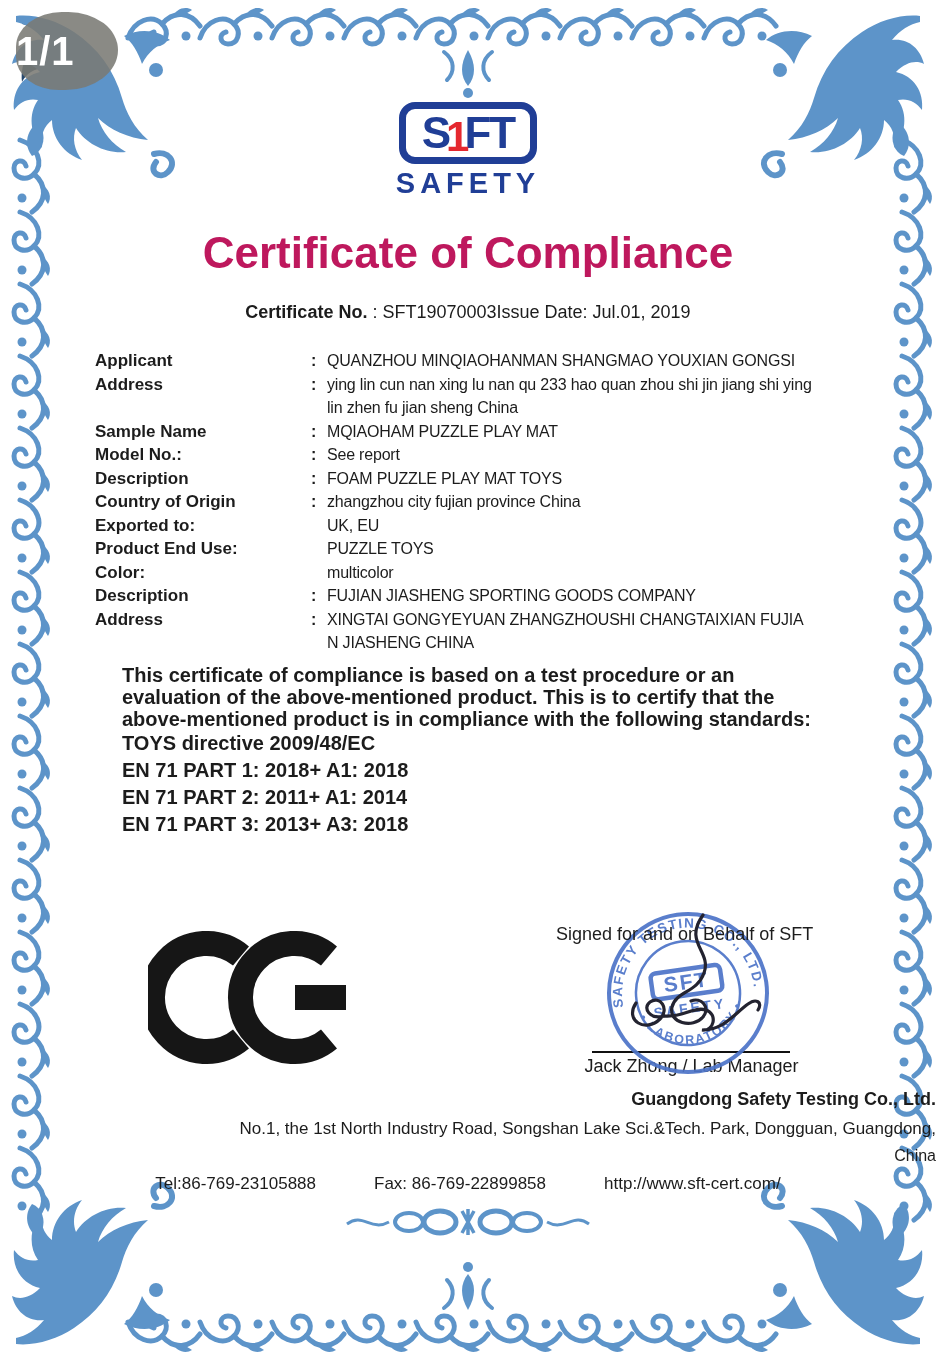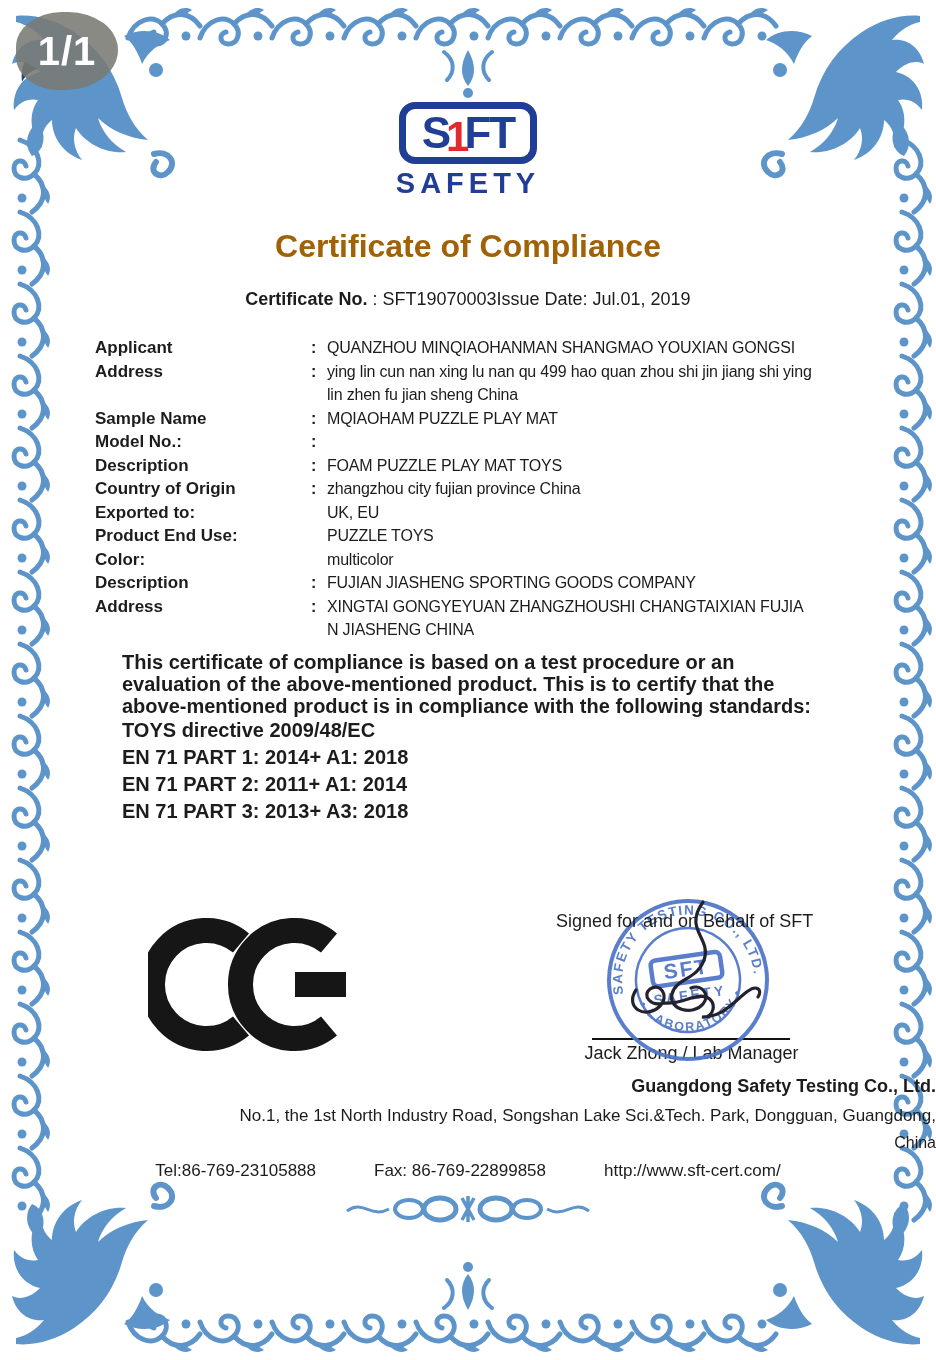--- a/index.html
+++ b/index.html
@@ -13,34 +13,34 @@
 
   
   .border-svg{position:absolute;inset:0;z-index:0;pointer-events:none}
   .bb{stroke:var(--border-blue);fill:none;stroke-linecap:round}
   .bf{fill:var(--border-blue)}
   .nf{fill:var(--corner-navy)}
 
   
   .badge{position:absolute;left:16px;top:12px;width:102px;height:78px;z-index:3;
     background:rgba(122,122,116,.88);border-radius:48% 52% 55% 45%;
-    display:flex;align-items:center;justify-content:center}
+    display:flex;align-items:center;justify-content:flex-start}
   .badge span{color:#fff;font-size:40px;font-weight:bold;letter-spacing:1px}
 
   
   .content{position:absolute;inset:0;z-index:1}
 
   .logo-section{margin-top:102px;text-align:center}
   .logo-box{display:inline-flex;align-items:center;justify-content:center;
     width:138px;height:62px;border:7px solid var(--logo-blue);border-radius:16px;
     font-weight:bold;font-size:44px;color:var(--logo-blue);line-height:1;letter-spacing:-2px}
   .logo-box .red1{color:var(--logo-red);margin:0 -3px;transform:translateY(4px);font-size:42px}
   .logo-word{margin-top:3px;font-size:29px;font-weight:bold;color:var(--logo-blue);letter-spacing:5px}
 
-  .doc-title{margin-top:28px;text-align:center;font-size:32px;font-weight:bold;color:#a16207}
+  .doc-title{margin-top:28px;text-align:center;font-size:44px;font-weight:bold;color:#be185d}
 
   .cert-line{margin-top:24px;display:flex;justify-content:center;font-size:18px}
   .cert-line .lbl{font-weight:bold}
 
   .fields{margin:26px 0 0 95px;width:795px;font-size:16px;line-height:23.5px}
   .frow{display:grid;grid-template-columns:216px 16px 1fr}
   .frow .flabel{font-weight:bold;font-size:17px}
   .frow .fsep{font-weight:bold}
   .frow .fvalue{white-space:pre-line;letter-spacing:-0.2px}
 
@@ -184,31 +184,32 @@
 
     <div class="fields">
       <div class="frow">
         <span class="flabel">Applicant</span>
         <span class="fsep">:</span>
         <span class="fvalue">QUANZHOU MINQIAOHANMAN SHANGMAO YOUXIAN GONGSI</span>
       </div>
       <div class="frow">
         <span class="flabel">Address</span>
         <span class="fsep">:</span>
-        <span class="fvalue">ying lin cun nan xing lu nan qu 499 hao quan zhou shi jin jiang shi ying
+        <span class="fvalue">ying lin cun nan xing lu nan qu 233 hao quan zhou shi jin jiang shi ying
 lin zhen fu jian sheng China</span>
       </div>
       <div class="frow">
         <span class="flabel">Sample Name</span>
         <span class="fsep">:</span>
         <span class="fvalue">MQIAOHAM PUZZLE PLAY MAT</span>
       </div>
       <div class="frow">
         <span class="flabel">Model No.:</span>
         <span class="fsep">:</span>
+        <span class="fvalue">See report</span>
       </div>
       <div class="frow">
         <span class="flabel">Description</span>
         <span class="fsep">:</span>
         <span class="fvalue">FOAM PUZZLE PLAY MAT TOYS</span>
       </div>
       <div class="frow">
         <span class="flabel">Country of Origin</span>
         <span class="fsep">:</span>
         <span class="fvalue">zhangzhou city fujian province China</span>
@@ -237,21 +238,21 @@
         <span class="flabel">Address</span>
         <span class="fsep">:</span>
         <span class="fvalue">XINGTAI GONGYEYUAN ZHANGZHOUSHI CHANGTAIXIAN FUJIA
 N JIASHENG CHINA</span>
       </div>
     </div>
 
     <div class="statement">
       <div>This certificate of compliance is based on a test procedure or an evaluation of the above-mentioned product. This is to certify that the above-mentioned product is in compliance with the following standards:</div>
       <div class="std first">TOYS directive 2009/48/EC</div>
-      <div class="std">EN 71 PART 1: 2014+ A1: 2018</div>
+      <div class="std">EN 71 PART 1: 2018+ A1: 2018</div>
       <div class="std">EN 71 PART 2: 2011+ A1: 2014</div>
       <div class="std">EN 71 PART 3: 2013+ A3: 2018</div>
     </div>
 
     <div class="sign-section">
 
       <svg class="ce-svg" width="206" height="134" viewBox="0 0 206 134">
         <path d="M93,25 A54,54 0 1 0 93,108" fill="none" stroke="#161616" stroke-width="25"></path>
         <path d="M181,25 A54,54 0 1 0 181,108" fill="none" stroke="#161616" stroke-width="25"></path>
         <path d="M147,66.5 H198" fill="none" stroke="#161616" stroke-width="25"></path>

